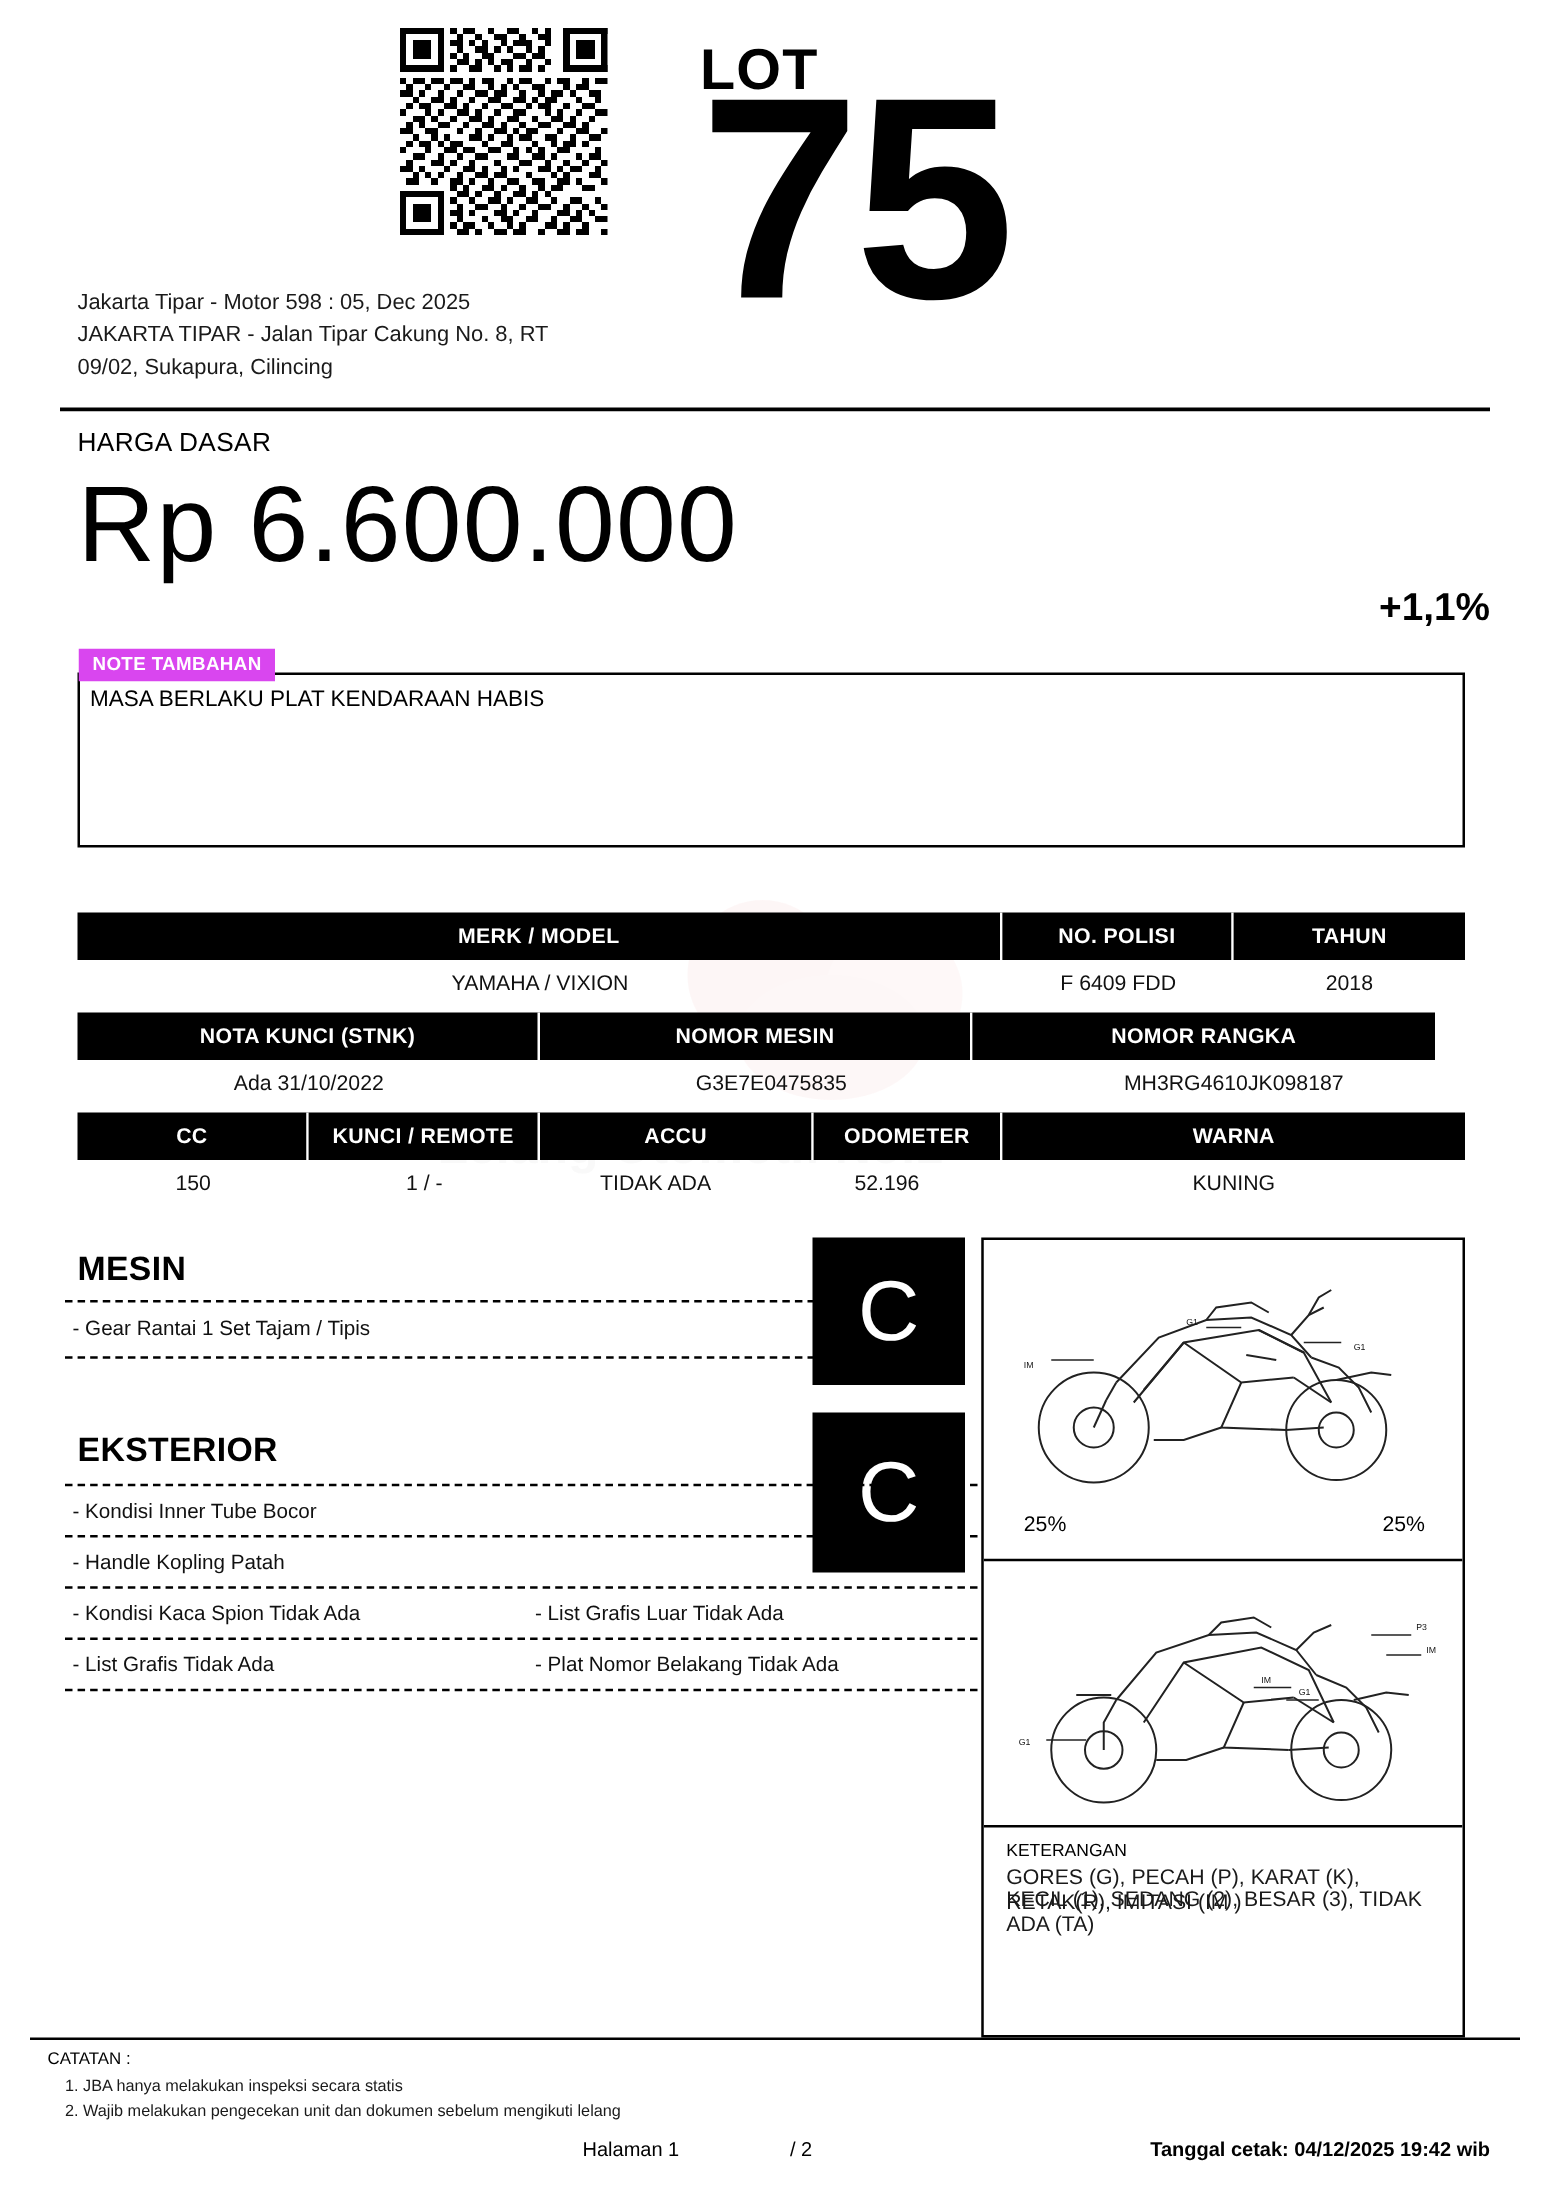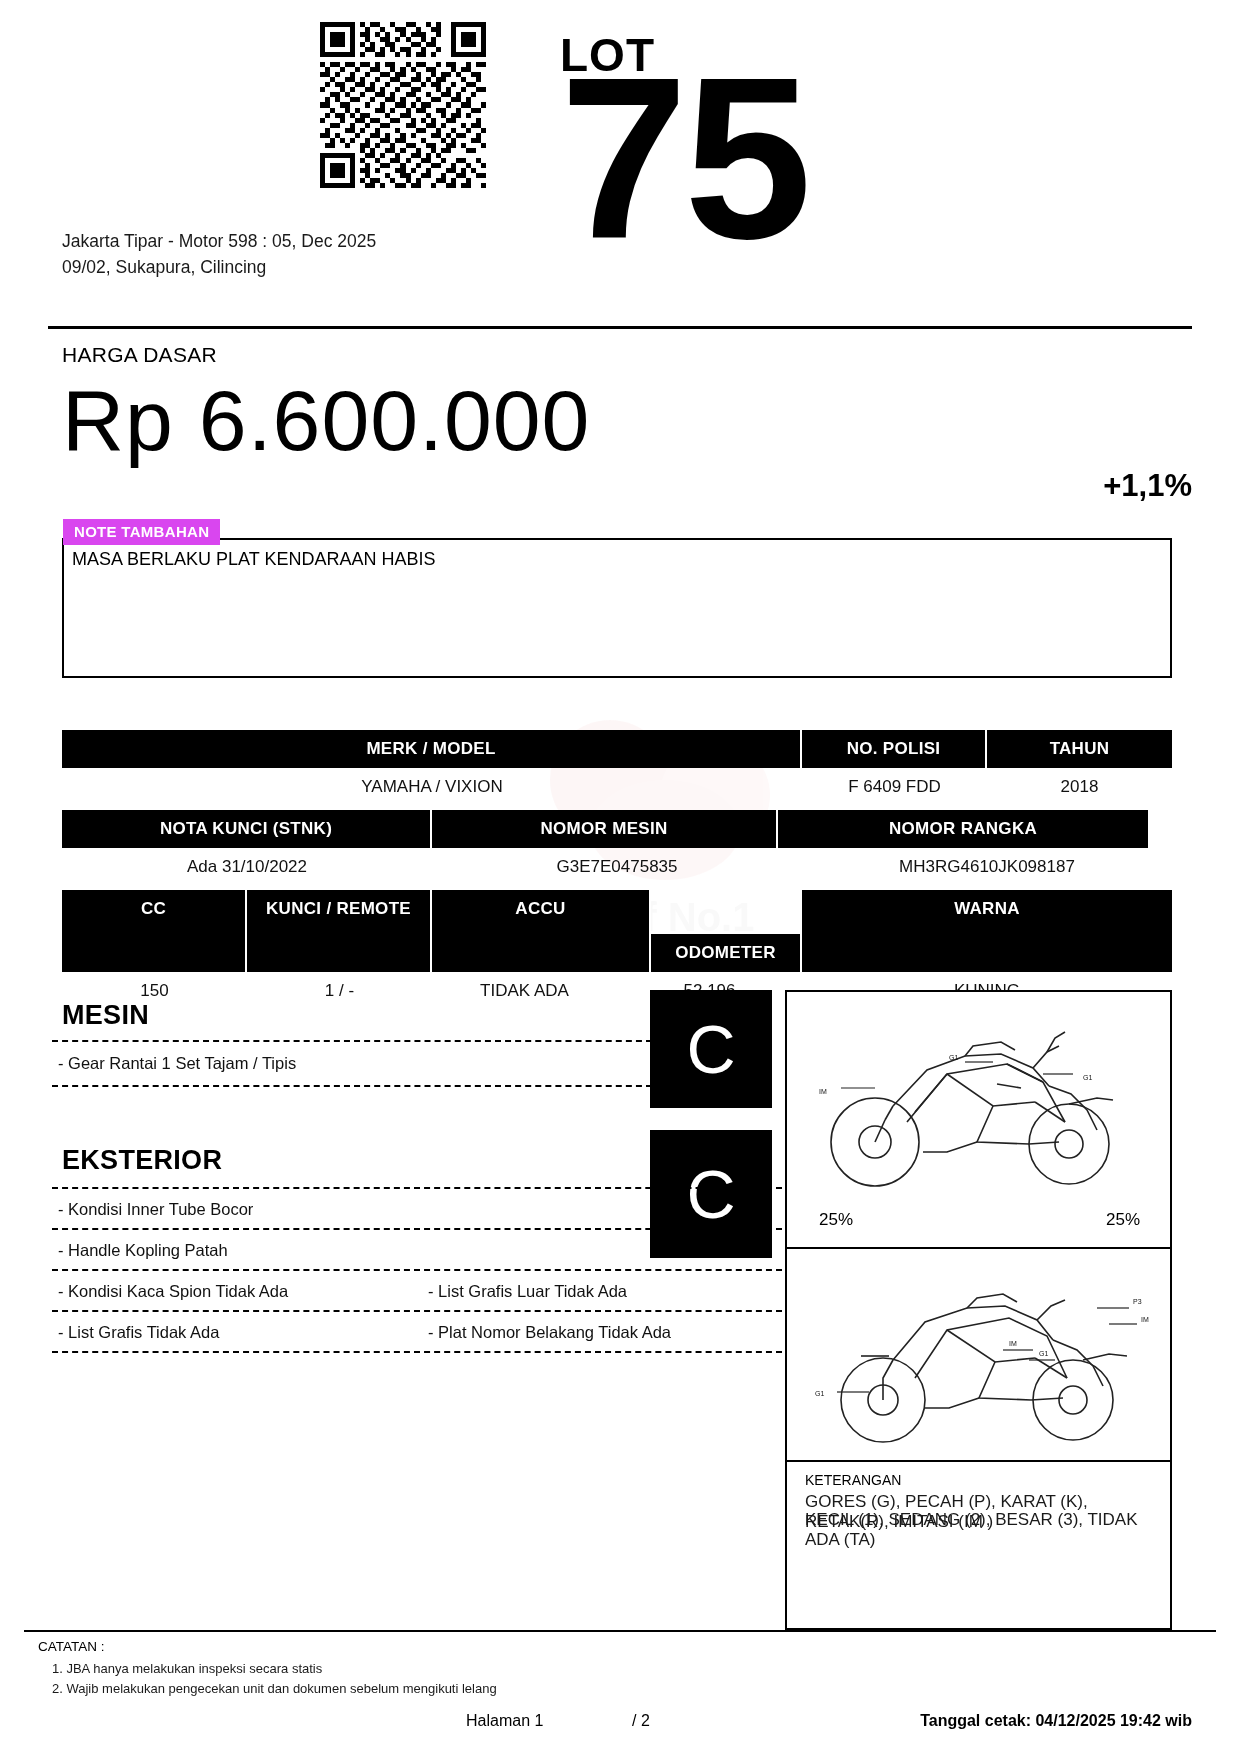--- a/index.html
+++ b/index.html
@@ -533,20 +533,21 @@
           <rect x="32" y="32" width="1" height="1"></rect>
       </g>
     </svg>
   </div>
 
   <div class="lot-label">LOT</div>
   <div class="lot-number">75</div>
 
   <div class="addr">
     <div>Jakarta Tipar - Motor 598 : 05, Dec 2025</div>
+    <div>JAKARTA TIPAR - Jalan Tipar Cakung No. 8, RT</div>
     <div>09/02, Sukapura, Cilincing</div>
   </div>
 
   <div class="rule-thick" style="top:326px;"></div>
 
   <div class="harga-label">HARGA DASAR</div>
   <div class="harga-value">Rp 6.600.000</div>
   <div class="harga-pct">+1,1%</div>
 
   <div class="note-box"></div>
@@ -573,21 +574,21 @@
     <div class="trow">
       <div class="vcell" style="width:370px;">Ada 31/10/2022</div>
       <div class="vcell" style="width:370px;">G3E7E0475835</div>
       <div class="vcell" style="width:370px;">MH3RG4610JK098187</div>
     </div>
     <div class="gap"></div>
     <div class="trow">
       <div class="hcell" style="width:185px;">CC</div>
       <div class="hcell" style="width:185px;">KUNCI / REMOTE</div>
       <div class="hcell" style="width:219px;">ACCU</div>
-      <div class="hcell" style="width:151px;margin-top:44px;">ODOMETER</div>
+      <div class="hcell" style="width:151px;">ODOMETER</div>
       <div class="hcell" style="width:370px;">WARNA</div>
     </div>
     <div class="trow">
       <div class="vcell" style="width:185px;">150</div>
       <div class="vcell" style="width:185px;">1 / -</div>
       <div class="vcell" style="width:185px;">TIDAK ADA</div>
       <div class="vcell" style="width:185px;">52.196</div>
       <div class="vcell" style="width:370px;">KUNING</div>
     </div>
   </div>

